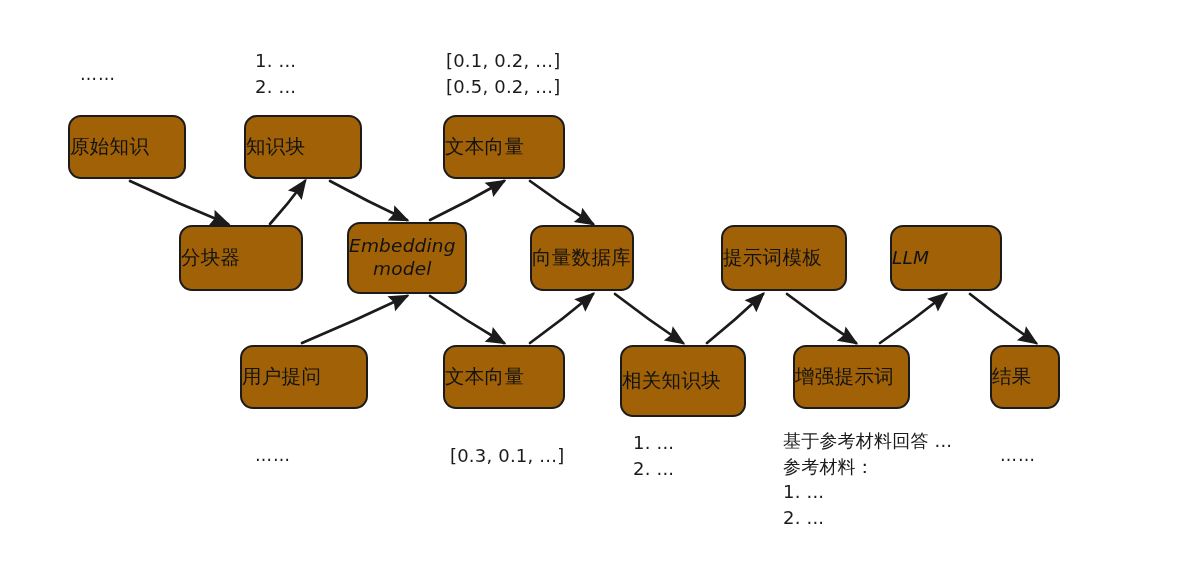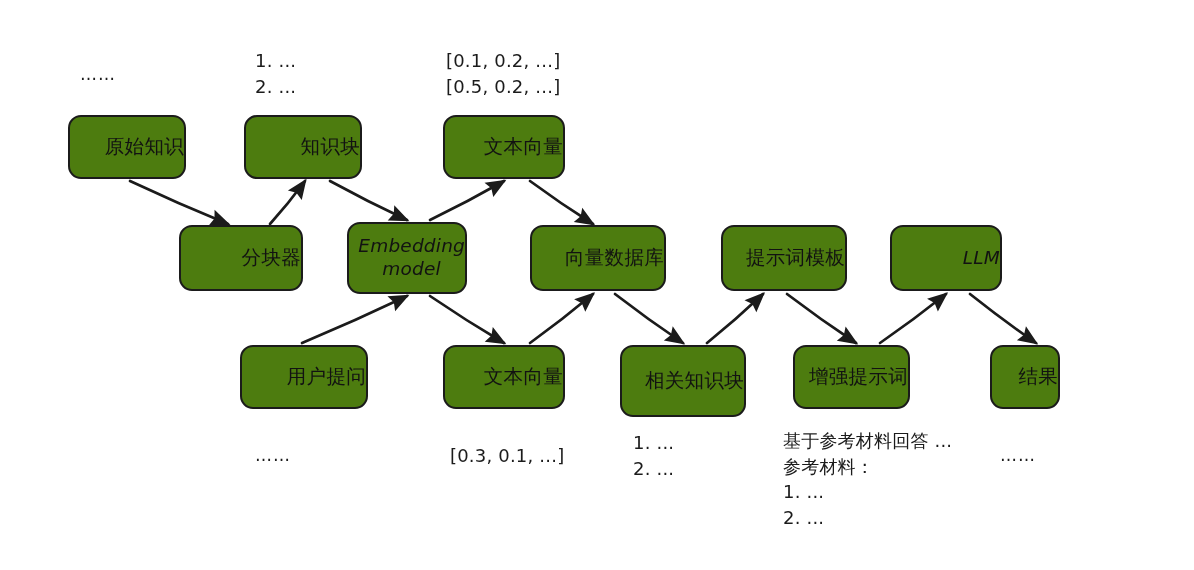--- a/index.html
+++ b/index.html
@@ -25,24 +25,24 @@
     top: 0;
     width: 1194px;
     height: 570px;
     pointer-events: none;
   }
   .node {
     position: absolute;
     box-sizing: border-box;
     border: 2.6px solid #1b1b1b;
     border-radius: 13px;
-    background: #4d7c0f;
+    background: #a16207;
     display: flex;
     align-items: center;
-    justify-content: flex-end;
+    justify-content: flex-start;
     text-align: center;
     color: #121212;
     z-index: 3;
   }
   .node .node-label {
     font-size: 19.5px;
     line-height: 1.22;
     letter-spacing: 0.3px;
     white-space: pre-line;
     font-family: "DejaVu Sans", sans-serif;
@@ -108,21 +108,21 @@
       <div class="node" style="left: 443px; top: 115px; width: 122px; height: 64px;">
         <span class="node-label">文本向量</span>
       </div>
       <div class="node" style="left: 166px; top: 225px; width: 124px; height: 66px; margin-left: 13px;">
         <span class="node-label">分块器</span>
       </div>
       <div class="node latin" style="left: 347px; top: 222px; width: 120px; height: 72px;">
         <span class="node-label">Embedding
 model</span>
       </div>
-      <div class="node" style="left: 530px; top: 225px; width: 136px; height: 66px;">
+      <div class="node" style="left: 530px; top: 225px; width: 104px; height: 66px;">
         <span class="node-label">向量数据库</span>
       </div>
       <div class="node" style="left: 700px; top: 225px; width: 126px; height: 66px; margin-left: 21px;">
         <span class="node-label">提示词模板</span>
       </div>
       <div class="node latin" style="left: 890px; top: 225px; width: 112px; height: 66px;">
         <span class="node-label">LLM</span>
       </div>
       <div class="node" style="left: 240px; top: 345px; width: 128px; height: 64px;">
         <span class="node-label">用户提问</span>

